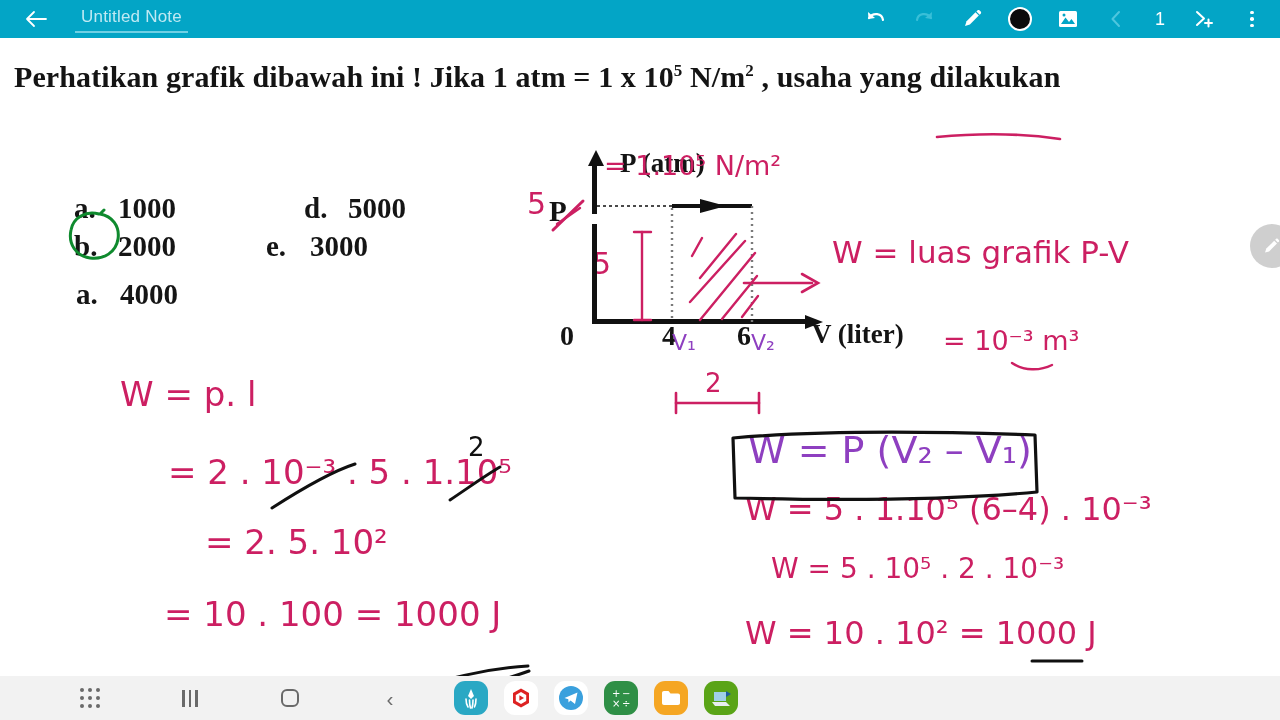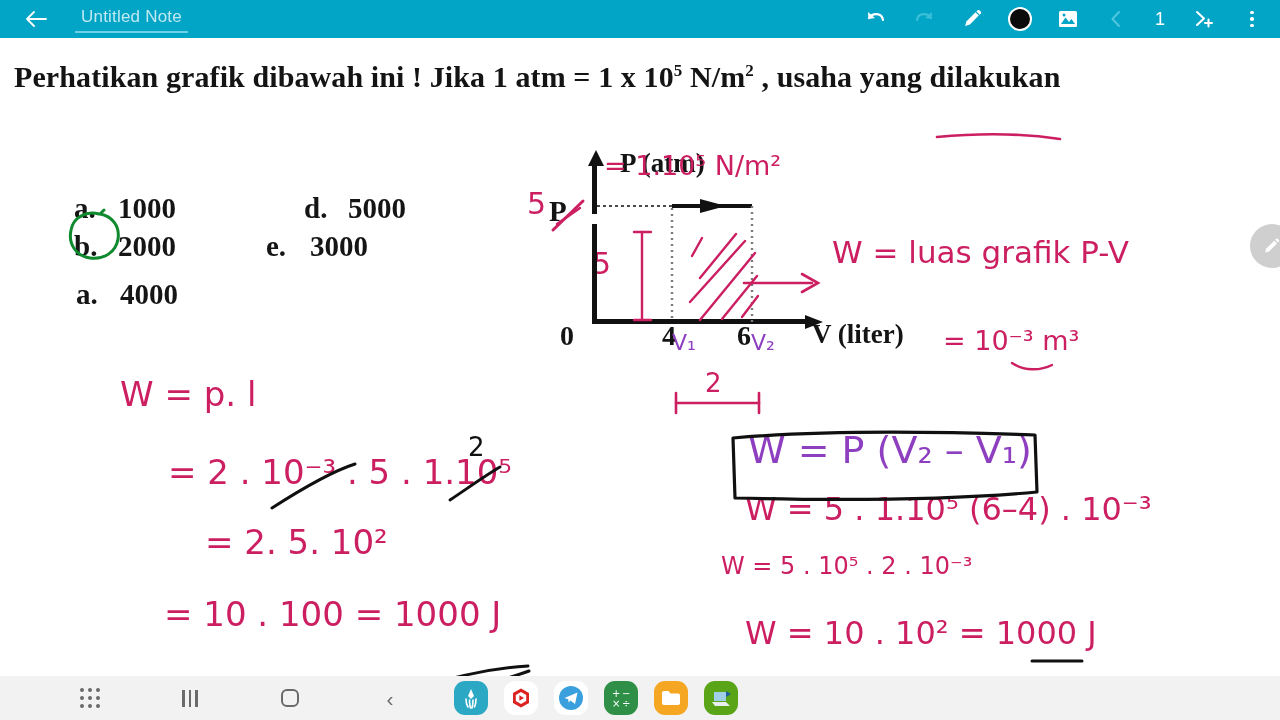--- a/index.html
+++ b/index.html
@@ -219,21 +219,21 @@
     <div class="hw" style="left:943px; top:287px; font-size:27px;">= 10⁻³ m³</div>
 
     <div class="hw" style="left:120px; top:336px; font-size:34px;">W = p. l</div>
     <div class="hw" style="left:168px; top:414px; font-size:34px;">= 2 . 10⁻³ .  5 . 1.10⁵</div>
     <div class="hw black" style="left:468px; top:394px; font-size:26px;">2</div>
     <div class="hw" style="left:168px; top:484px; font-size:34px;margin-left:37px;">= 2. 5. 10²</div>
     <div class="hw" style="left:164px; top:556px; font-size:34px;">=  10 . 100   =   1000 J</div>
 
     <div class="hw purple" style="left:748px; top:390px; font-size:38px;">W = P (V₂ – V₁)</div>
     <div class="hw" style="left:745px; top:452px; font-size:32px;">W = 5 . 1.10⁵ (6–4) . 10⁻³</div>
-    <div class="hw" style="left:721px; top:514px; font-size:24px;">W = 5 . 10⁵ . 2 . 10⁻³</div>
+    <div class="hw" style="left:771px; top:514px; font-size:28px;">W = 5 . 10⁵ . 2 . 10⁻³</div>
     <div class="hw" style="left:745px; top:576px; font-size:32px;">W = 10 . 10²  =   1000 J</div>
 
     <svg class="ink" viewBox="0 0 1280 638">
 
       <g>
         <path d="M99 176 C86 172, 73 180, 71 192 C68 206, 76 218, 90 220 C104 222, 116 214, 118 201 C120 188, 112 178, 100 176 L104 172" stroke="#0f8a2e" stroke-width="3" fill="none" stroke-linecap="round"></path>
       </g>
 
       <path d="M937 99 C980 95, 1020 95, 1060 101" stroke="#cc1f62" stroke-width="2.6" fill="none" stroke-linecap="round"></path>
 

